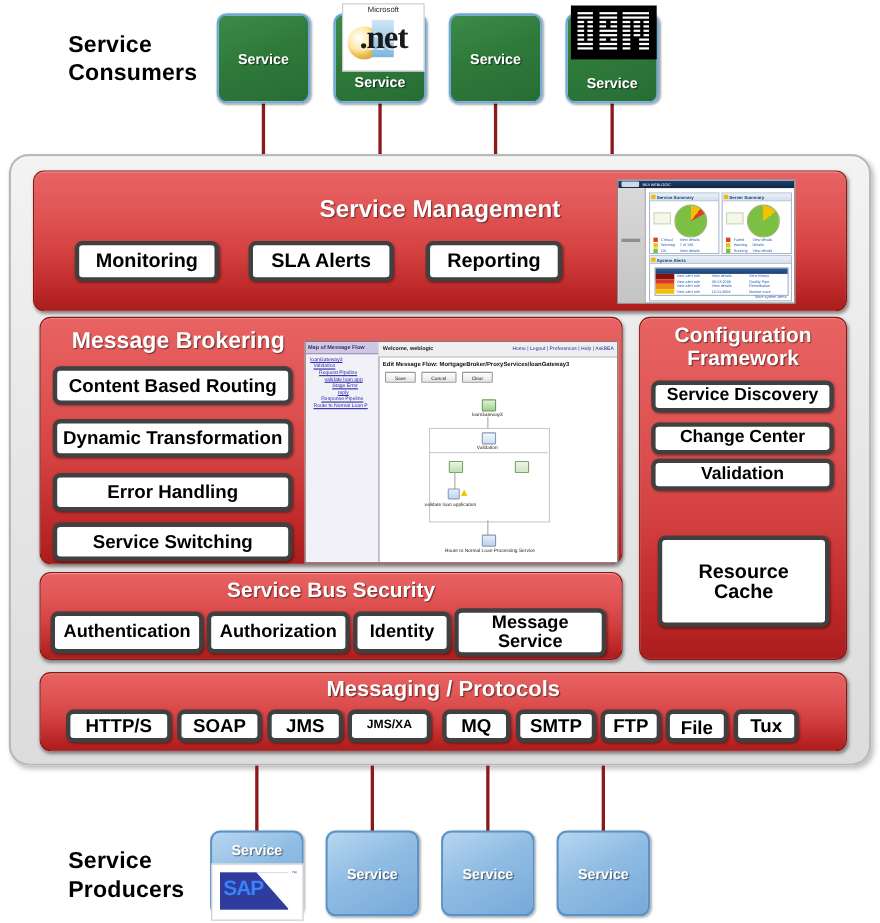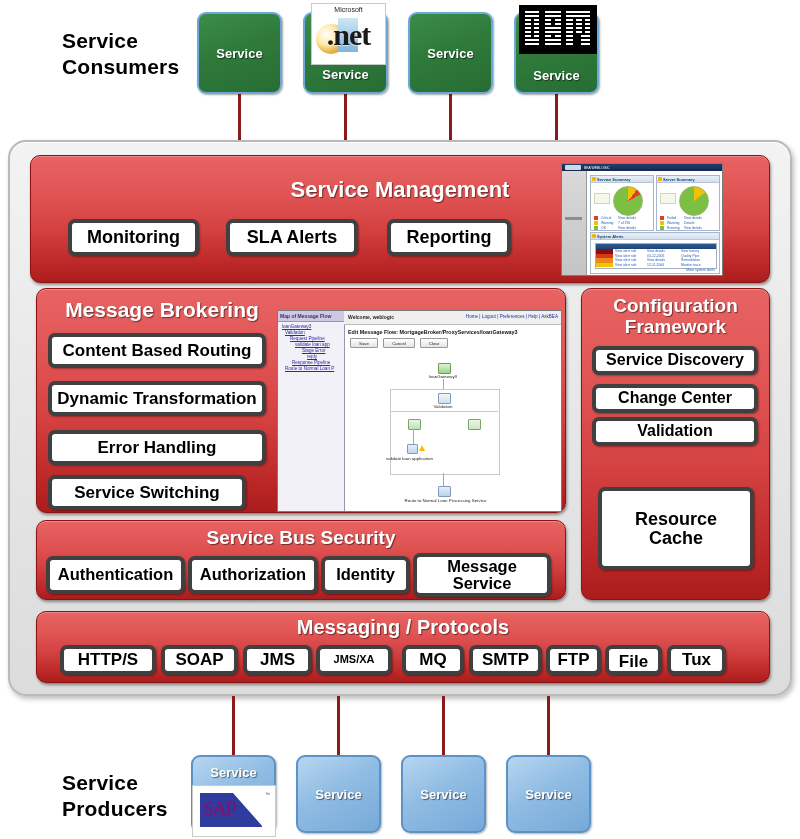--- a/index.html
+++ b/index.html
@@ -311,21 +311,21 @@
 </div>
 <div class="pill" style="position:absolute;left:48px;top:333px;width:218px;height:35px;font-size:17px;">
   <span>Content Based Routing</span>
 </div>
 <div class="pill" style="position:absolute;left:48px;top:381px;width:218px;height:35px;font-size:17px;">
   <span>Dynamic Transformation</span>
 </div>
 <div class="pill" style="position:absolute;left:48px;top:430px;width:218px;height:35px;font-size:17px;">
   <span>Error Handling</span>
 </div>
-<div class="pill" style="position:absolute;left:48px;top:475px;width:198px;height:35px;font-size:17px;">
+<div class="pill" style="position:absolute;left:48px;top:475px;width:218px;height:35px;font-size:17px;">
   <span>Service Switching</span>
 </div>
 
 <div class="thumb" style="left:277px;top:310px;width:283px;height:200px;">
   <div class="sb-nav">
     <div class="sb-navhdr">Map of Message Flow</div>
     <div class="tree" style="top:13px;left:4px;">loanGateway3</div>
     <div class="tree" style="top:19px;left:7px;">Validation</div>
     <div class="tree" style="top:25px;left:12px;">Request Pipeline</div>
     <div class="tree" style="top:31px;left:17px;">validate loan app</div>
@@ -444,21 +444,21 @@
   <div>Producers</div>
 </div>
 
 <div class="epbox blue" style="left:191px;top:755px;width:85px;height:78px;align-items:flex-start;padding-top:8px;color:#1c3f63;text-shadow:none;">
   <span style="color:#fff;text-shadow:1px 1px 1px rgba(0,0,0,.5);">Service</span>
 </div>
 
 <div class="logochip" style="left:192px;top:785px;width:82px;height:50px;">
   <div style="position:absolute;left:7px;top:7px;width:62px;height:34px;background:#2f3c9e;"></div>
   <div style="position:absolute;left:40px;top:7px;width:0;height:0;border-left:30px solid transparent;border-top:34px solid #fff;"></div>
-  <div style="position:absolute;left:10px;top:12px;width:36px;font-size:19px;font-weight:bold;color:#701a75;font-family:Liberation Serif, serif;letter-spacing:-1px;">SAP</div>
+  <div style="position:absolute;left:10px;top:12px;width:36px;font-size:19px;font-weight:bold;color:#3b82f6;font-family:Liberation Sans, sans-serif;letter-spacing:-1px;">SAP</div>
   <div style="position:absolute;right:5px;top:5px;font-size:5px;color:#2f3c9e;">™</div>
 </div>
 
 <div class="epbox blue" style="left:296px;top:755px;width:85px;height:78px;">
   <span>Service</span>
 </div>
 <div class="epbox blue" style="left:401px;top:755px;width:85px;height:78px;">
   <span>Service</span>
 </div>
 <div class="epbox blue" style="left:506px;top:755px;width:85px;height:78px;">

